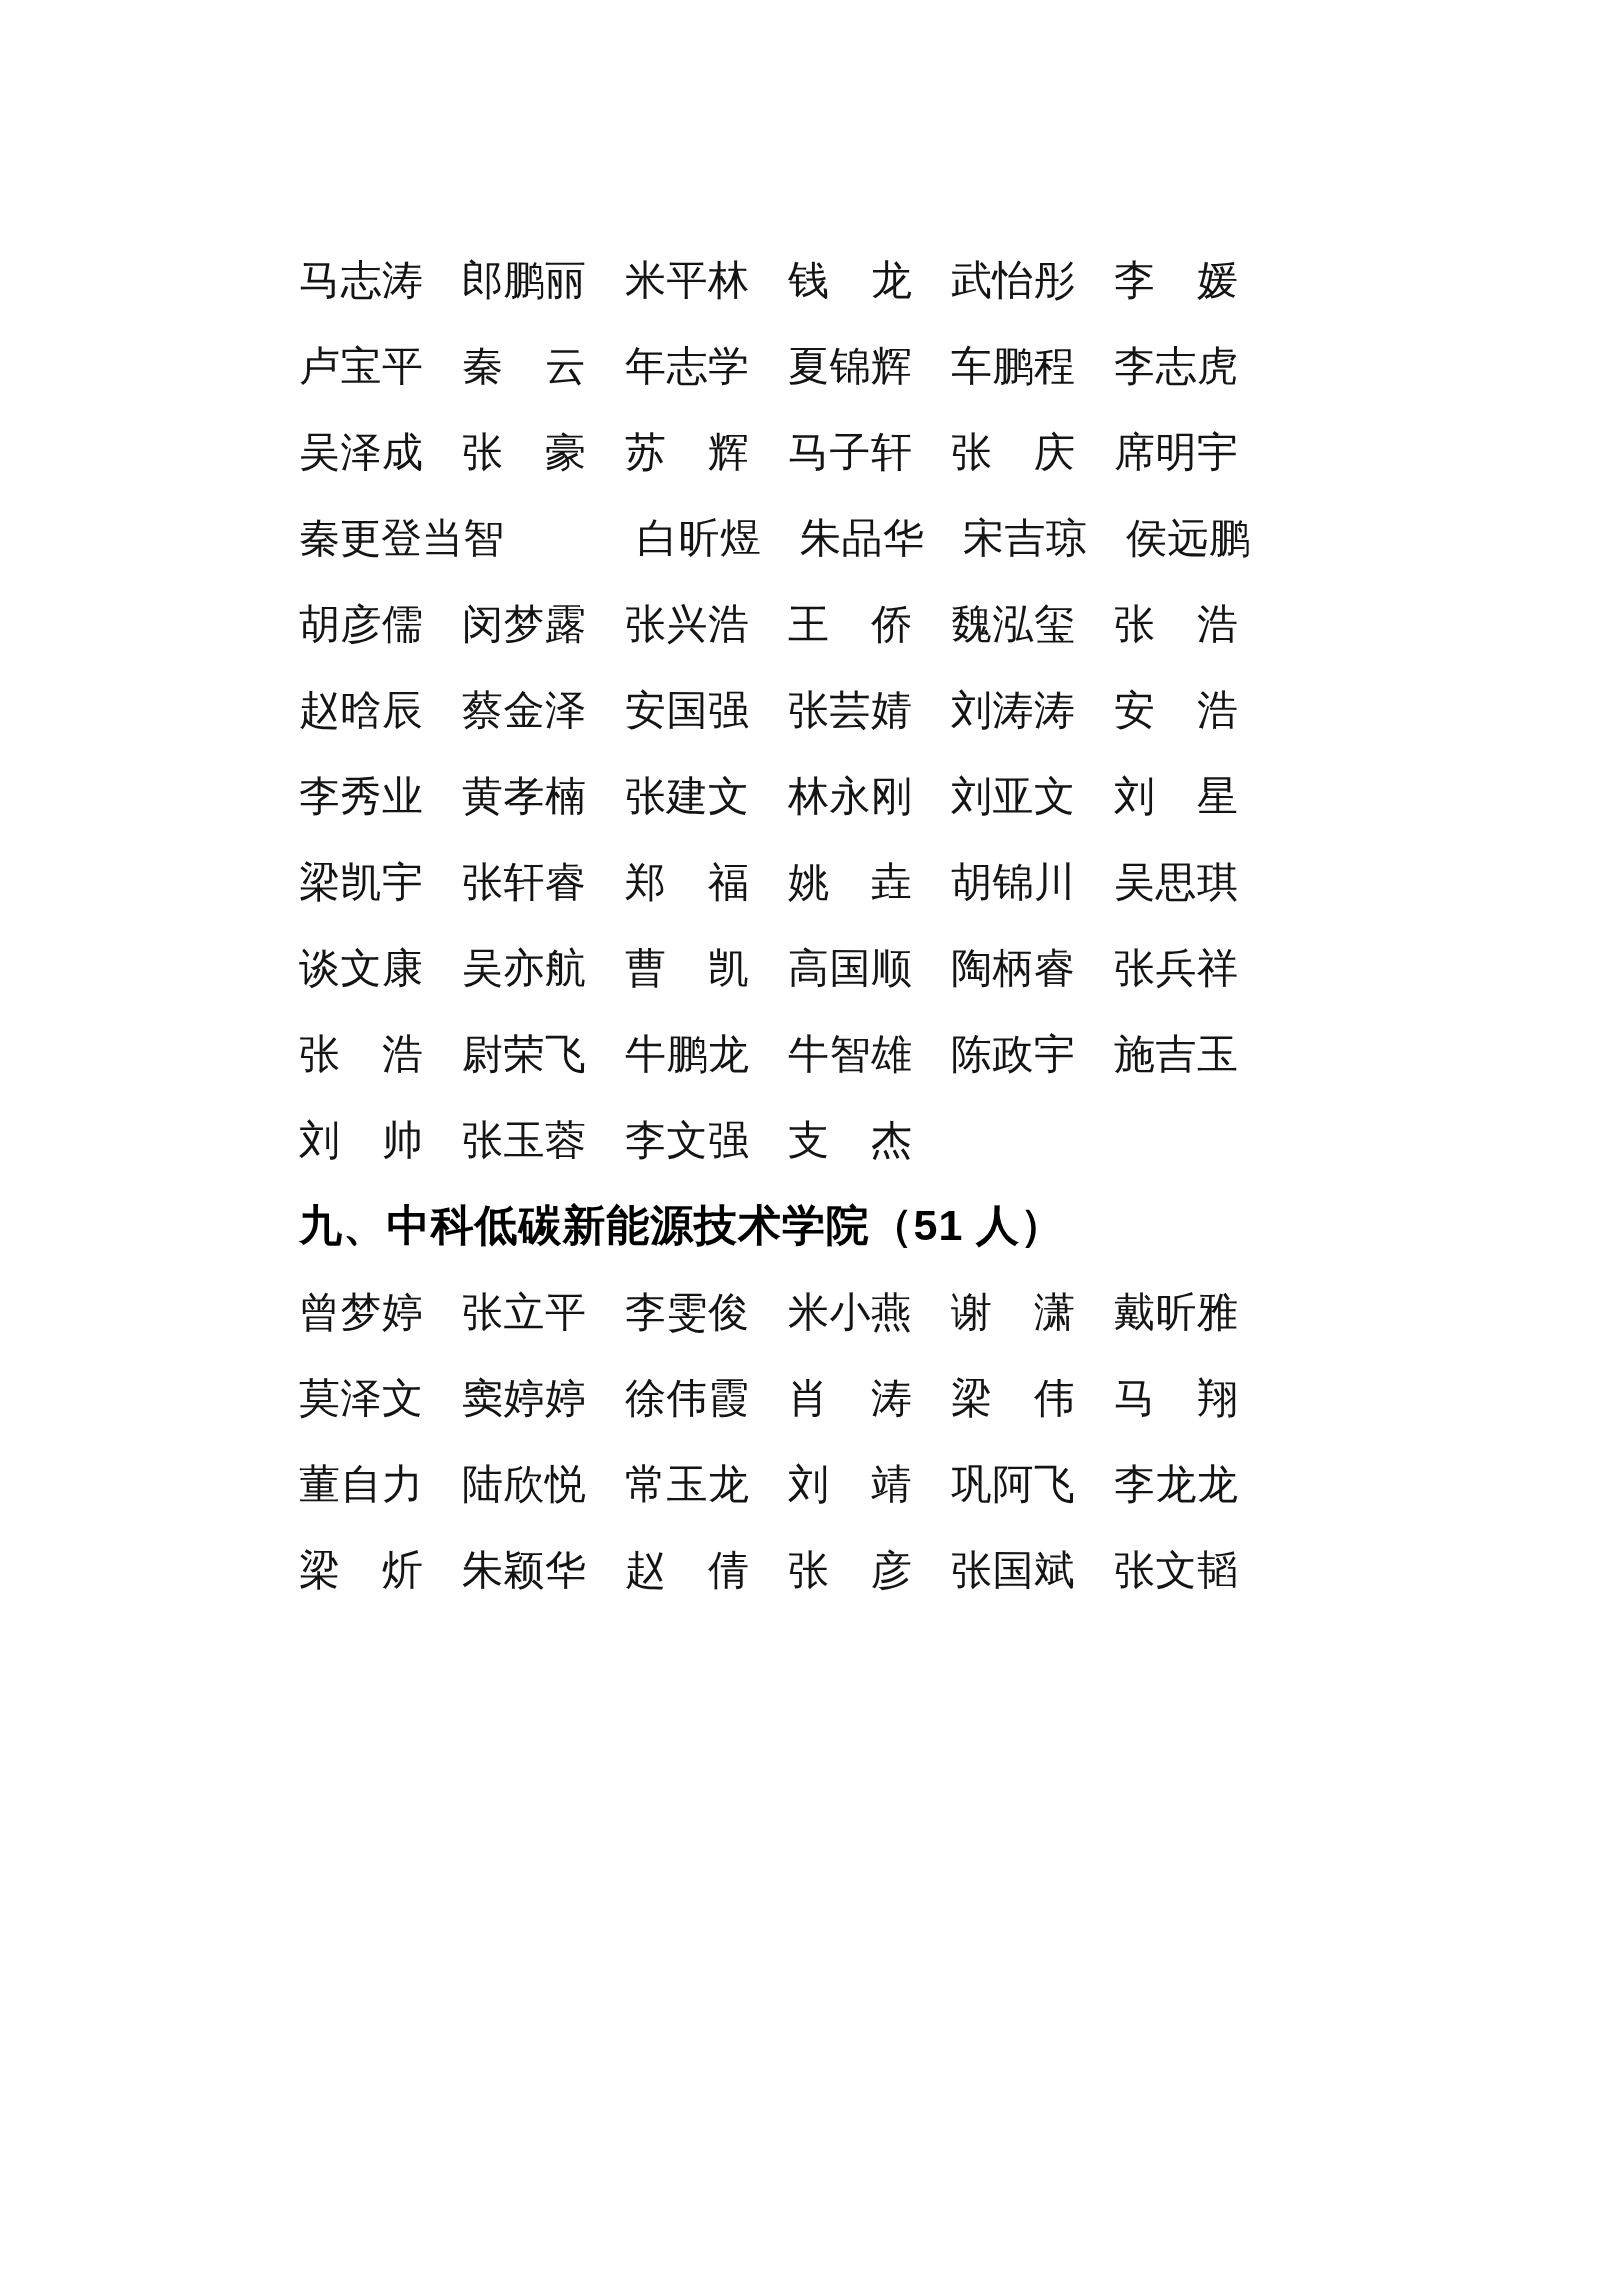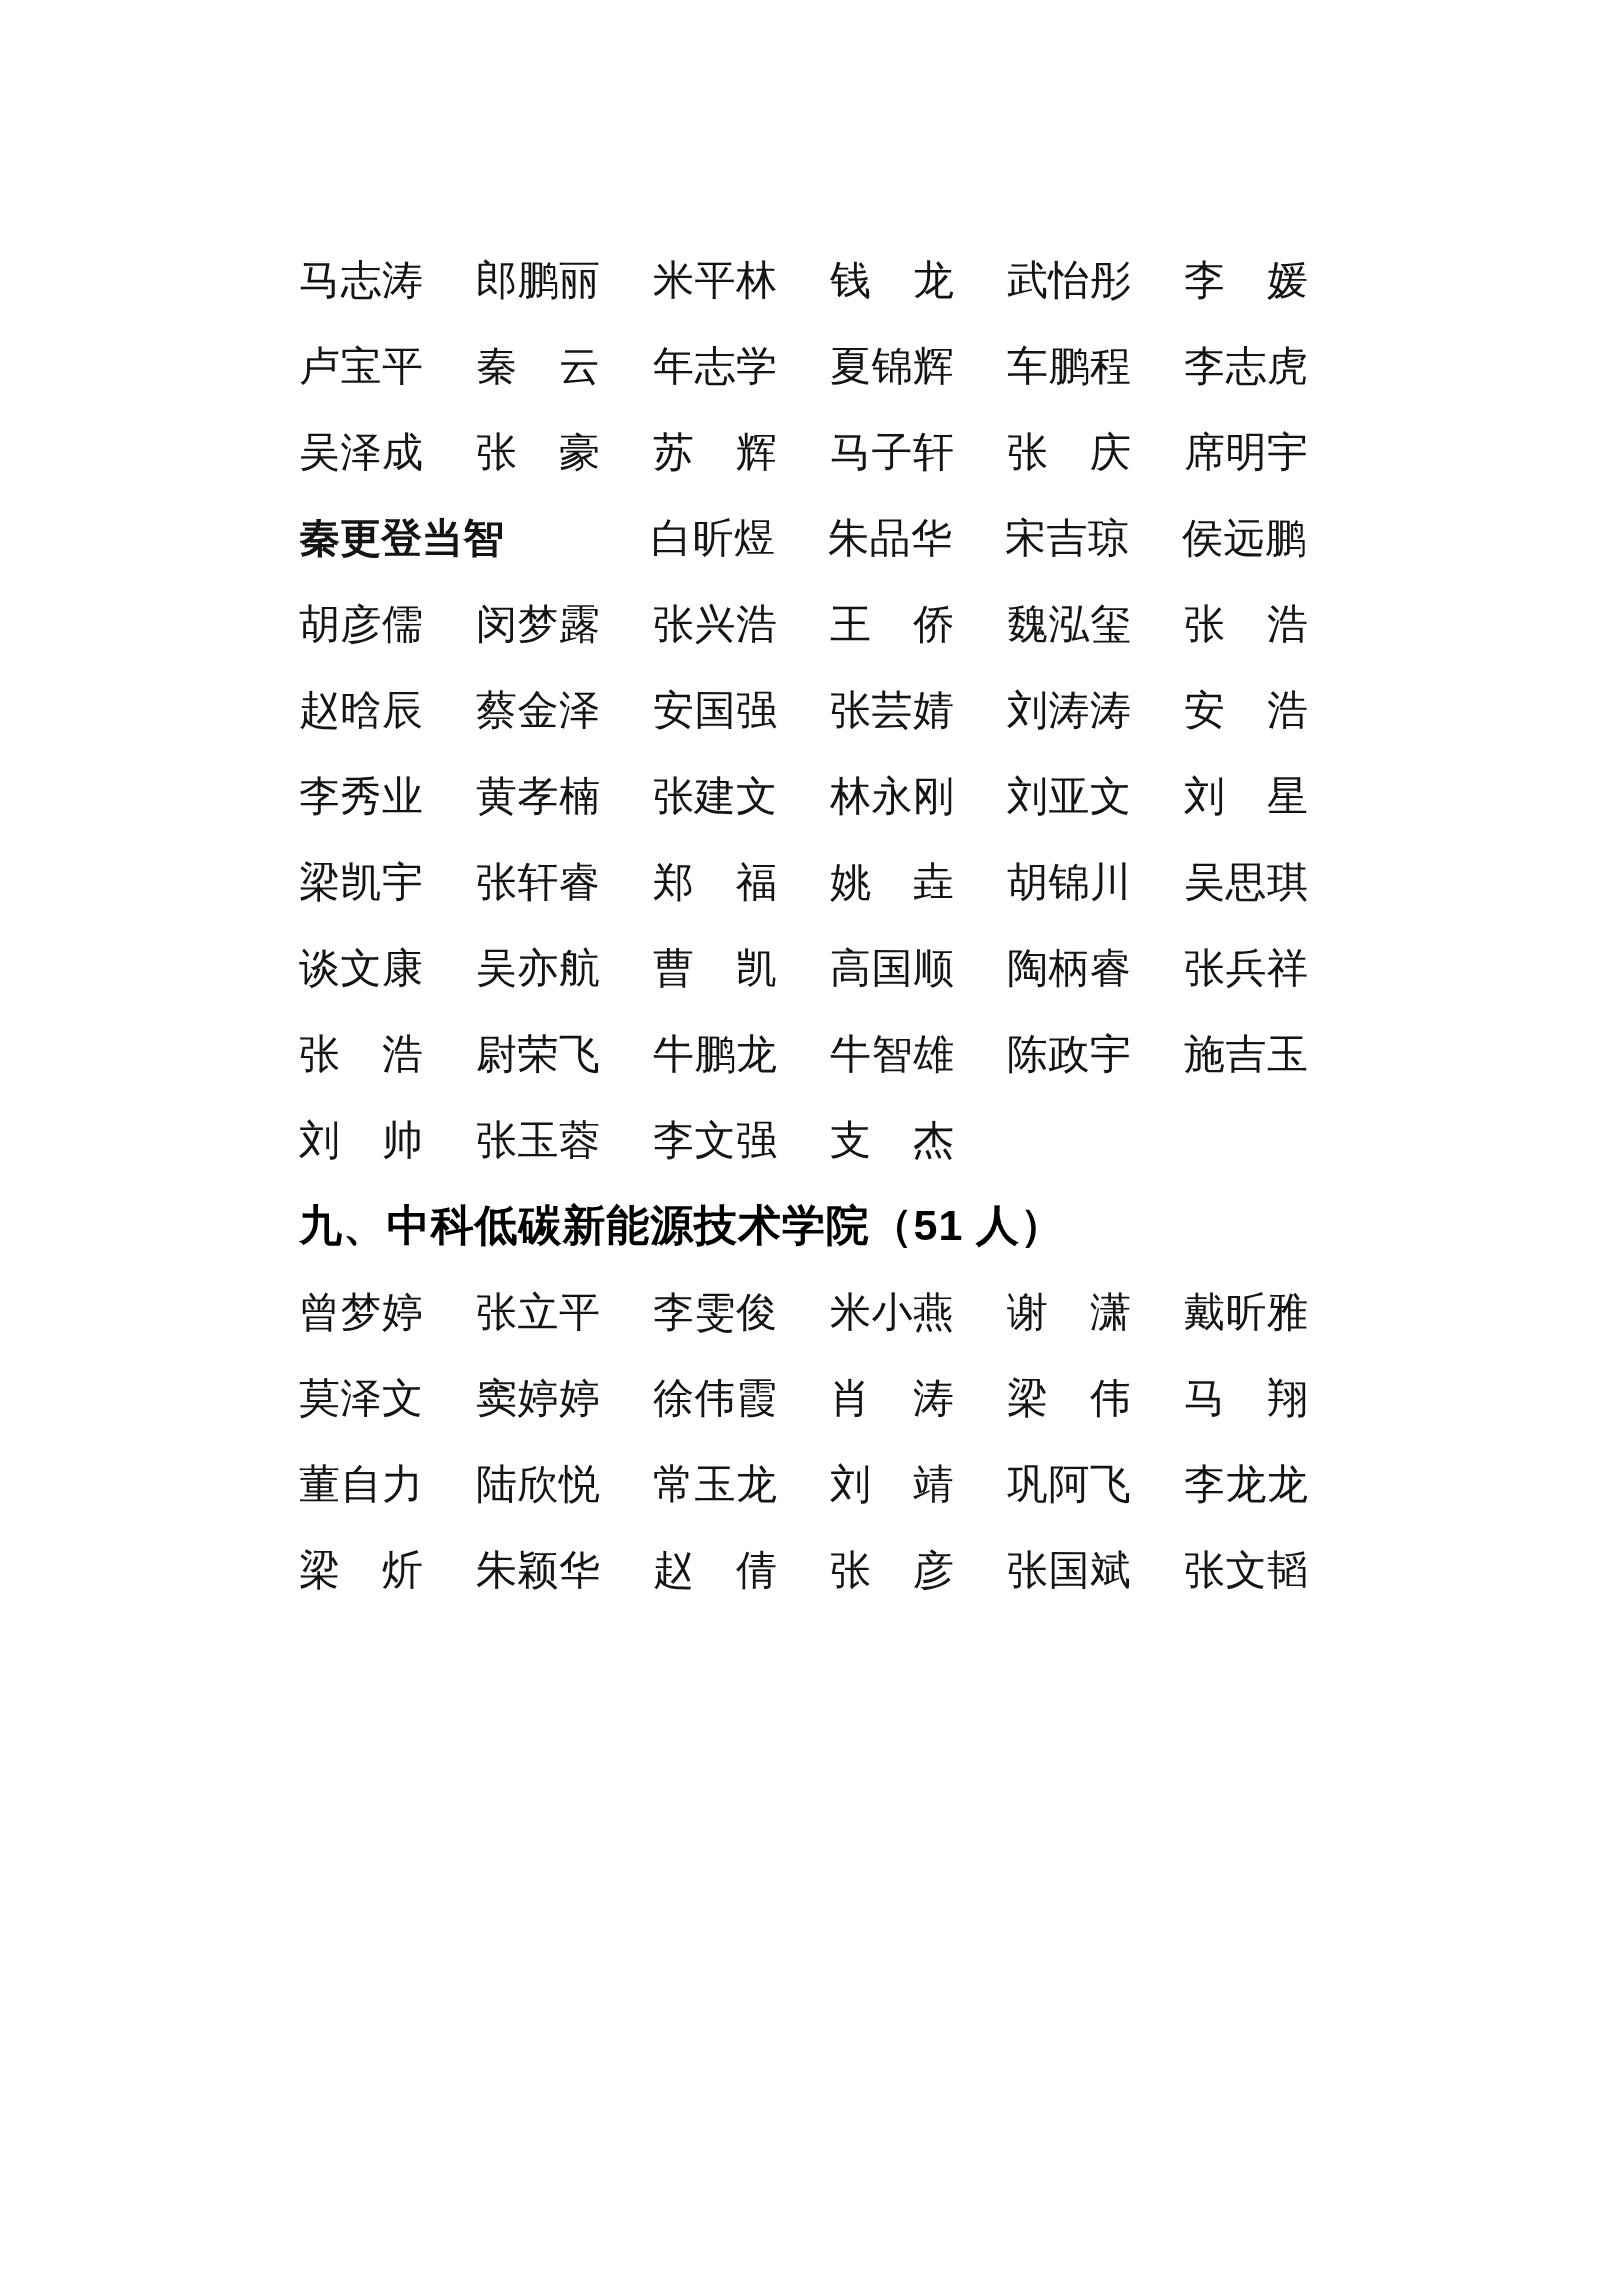--- a/index.html
+++ b/index.html
@@ -21,37 +21,36 @@
     top: 237px;
     left: 299px;
     right: 54px;
   }
   .line {
     height: 86px;
     display: flex;
     align-items: center;
   }
   .names-line {
-    column-gap: 53px;
+    column-gap: 39px;
   }
   .name {
     display: inline-block;
     width: 124px;
     font-size: 41px;
     line-height: 1;
     white-space: nowrap;
     text-align: justify;
     text-align-last: justify;
     color: #141414;
   }
   .name.wide {
     width: 299px;
     text-align: center;
     text-align-last: left;
-    font-weight: bold;
   }
   .heading-line {
     font-family: "Liberation Sans", "DejaVu Sans", sans-serif;
     font-weight: 700;
     font-size: 43px;
     letter-spacing: 0.9px;
     color: #000000;
   }
 </style>
 </head>

